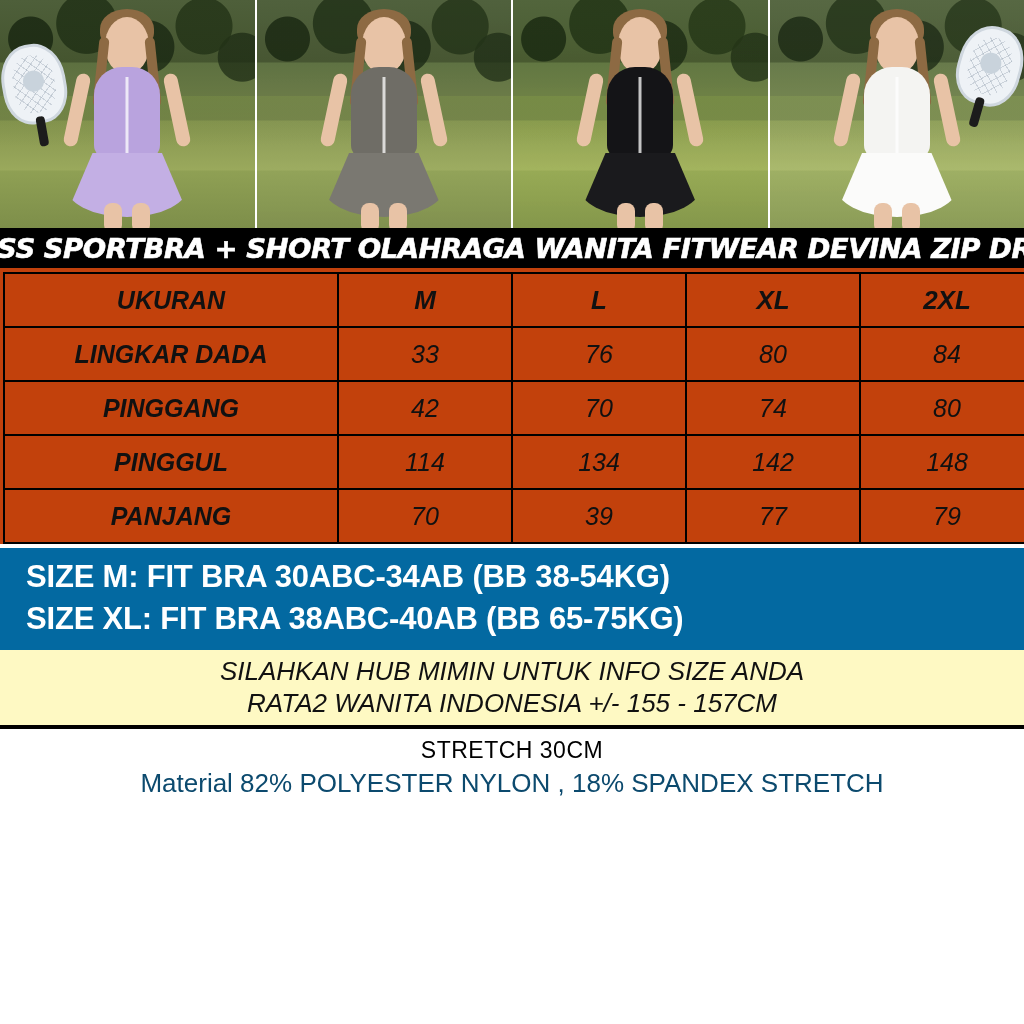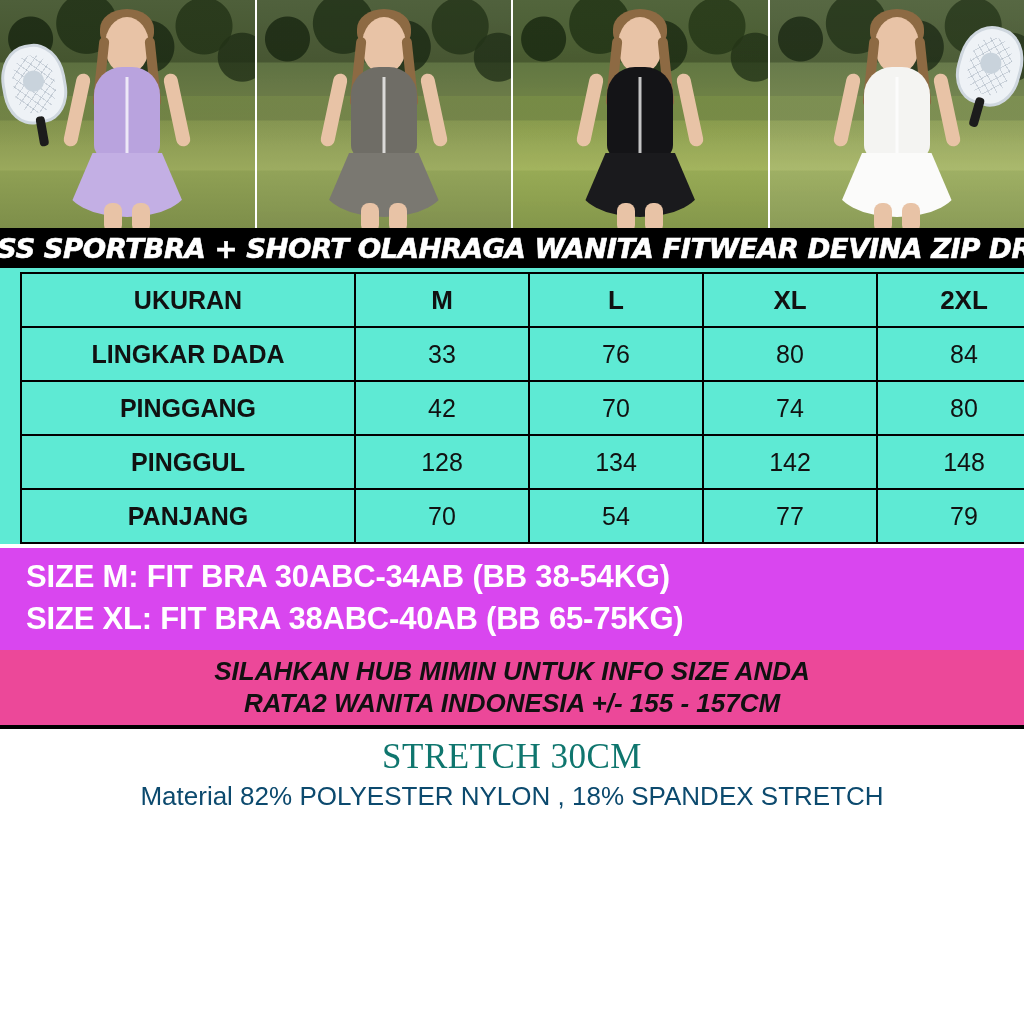--- a/index.html
+++ b/index.html
@@ -221,22 +221,23 @@
     letter-spacing: -0.5px;
     white-space: nowrap;
     transform: scaleX(1.02);
     text-shadow:
       -1px 0 0 #000, 1px 0 0 #000, 0 -1px 0 #000, 0 1px 0 #000;
     -webkit-text-stroke: 0.6px #ffffff;
   }
 
   
   .table-wrap {
-    padding: 4px 8px 0 20px;
-    background: #5eead4;
+    padding: 4px 8px 0 3px;
+    background: #c2410c;
+    font-style: italic;
   }
   table.size {
     width: 100%;
     border-collapse: collapse;
     table-layout: fixed;
   }
   table.size th, table.size td {
     border: 2px solid #000000;
     text-align: center;
     height: 50px;
@@ -253,40 +254,39 @@
     font-size: 25px;
     width: 330px;
   }
   table.size tr td:not(.rowhead),
   table.size tr th:not(.rowhead) {
     width: 170px;
   }
 
   
   .fit-block {
-    background: #d946ef;
+    background: #0369a1;
     color: #ffffff;
     padding: 8px 0 10px 0;
     margin-top: 4px;
   }
   .fit-block .line {
     font-family: "Liberation Sans", sans-serif;
     font-weight: bold;
     font-size: 31px;
     letter-spacing: -0.2px;
     padding: 3px 0 3px 26px;
     white-space: nowrap;
   }
 
   
   .notes {
-    background: #ec4899;
+    background: #fef9c3;
     padding: 6px 0 6px 0;
     text-align: center;
-    font-weight: bold;
   }
   .notes .line {
     font-family: "Liberation Sans", sans-serif;
     font-style: italic;
     font-size: 26px;
     color: #111;
     line-height: 1.22;
     white-space: nowrap;
   }
 
@@ -295,23 +295,23 @@
     background: #000000;
   }
 
   
   .footer {
     background: #ffffff;
     text-align: center;
     padding-top: 8px;
   }
   .footer .stretch {
-    font-family: Liberation Serif, serif;
-    font-size: 35px;
-    color: #0f766e;
+    font-family: Liberation Sans, sans-serif;
+    font-size: 23px;
+    color: #000000;
     letter-spacing: .5px;
   }
   .footer .material {
     font-family: "Liberation Sans", sans-serif;
     font-size: 26px;
     color: #0c4a6e;
     margin-top: 4px;
   }
 </style>
 </head>
@@ -421,29 +421,29 @@
       </tr>
       <tr>
         <td class="rowhead">PINGGANG</td>
         <td>42</td>
         <td>70</td>
         <td>74</td>
         <td>80</td>
       </tr>
       <tr>
         <td class="rowhead">PINGGUL</td>
-        <td>128</td>
+        <td>114</td>
         <td>134</td>
         <td>142</td>
         <td>148</td>
       </tr>
       <tr>
         <td class="rowhead">PANJANG</td>
         <td>70</td>
-        <td>54</td>
+        <td>39</td>
         <td>77</td>
         <td>79</td>
       </tr>
     </tbody>
       </table>
   </div>
 
   <div class="fit-block">
     <div class="line">SIZE M: FIT BRA 30ABC-34AB (BB 38-54KG)</div>
     <div class="line">SIZE XL: FIT BRA 38ABC-40AB (BB 65-75KG)</div>

